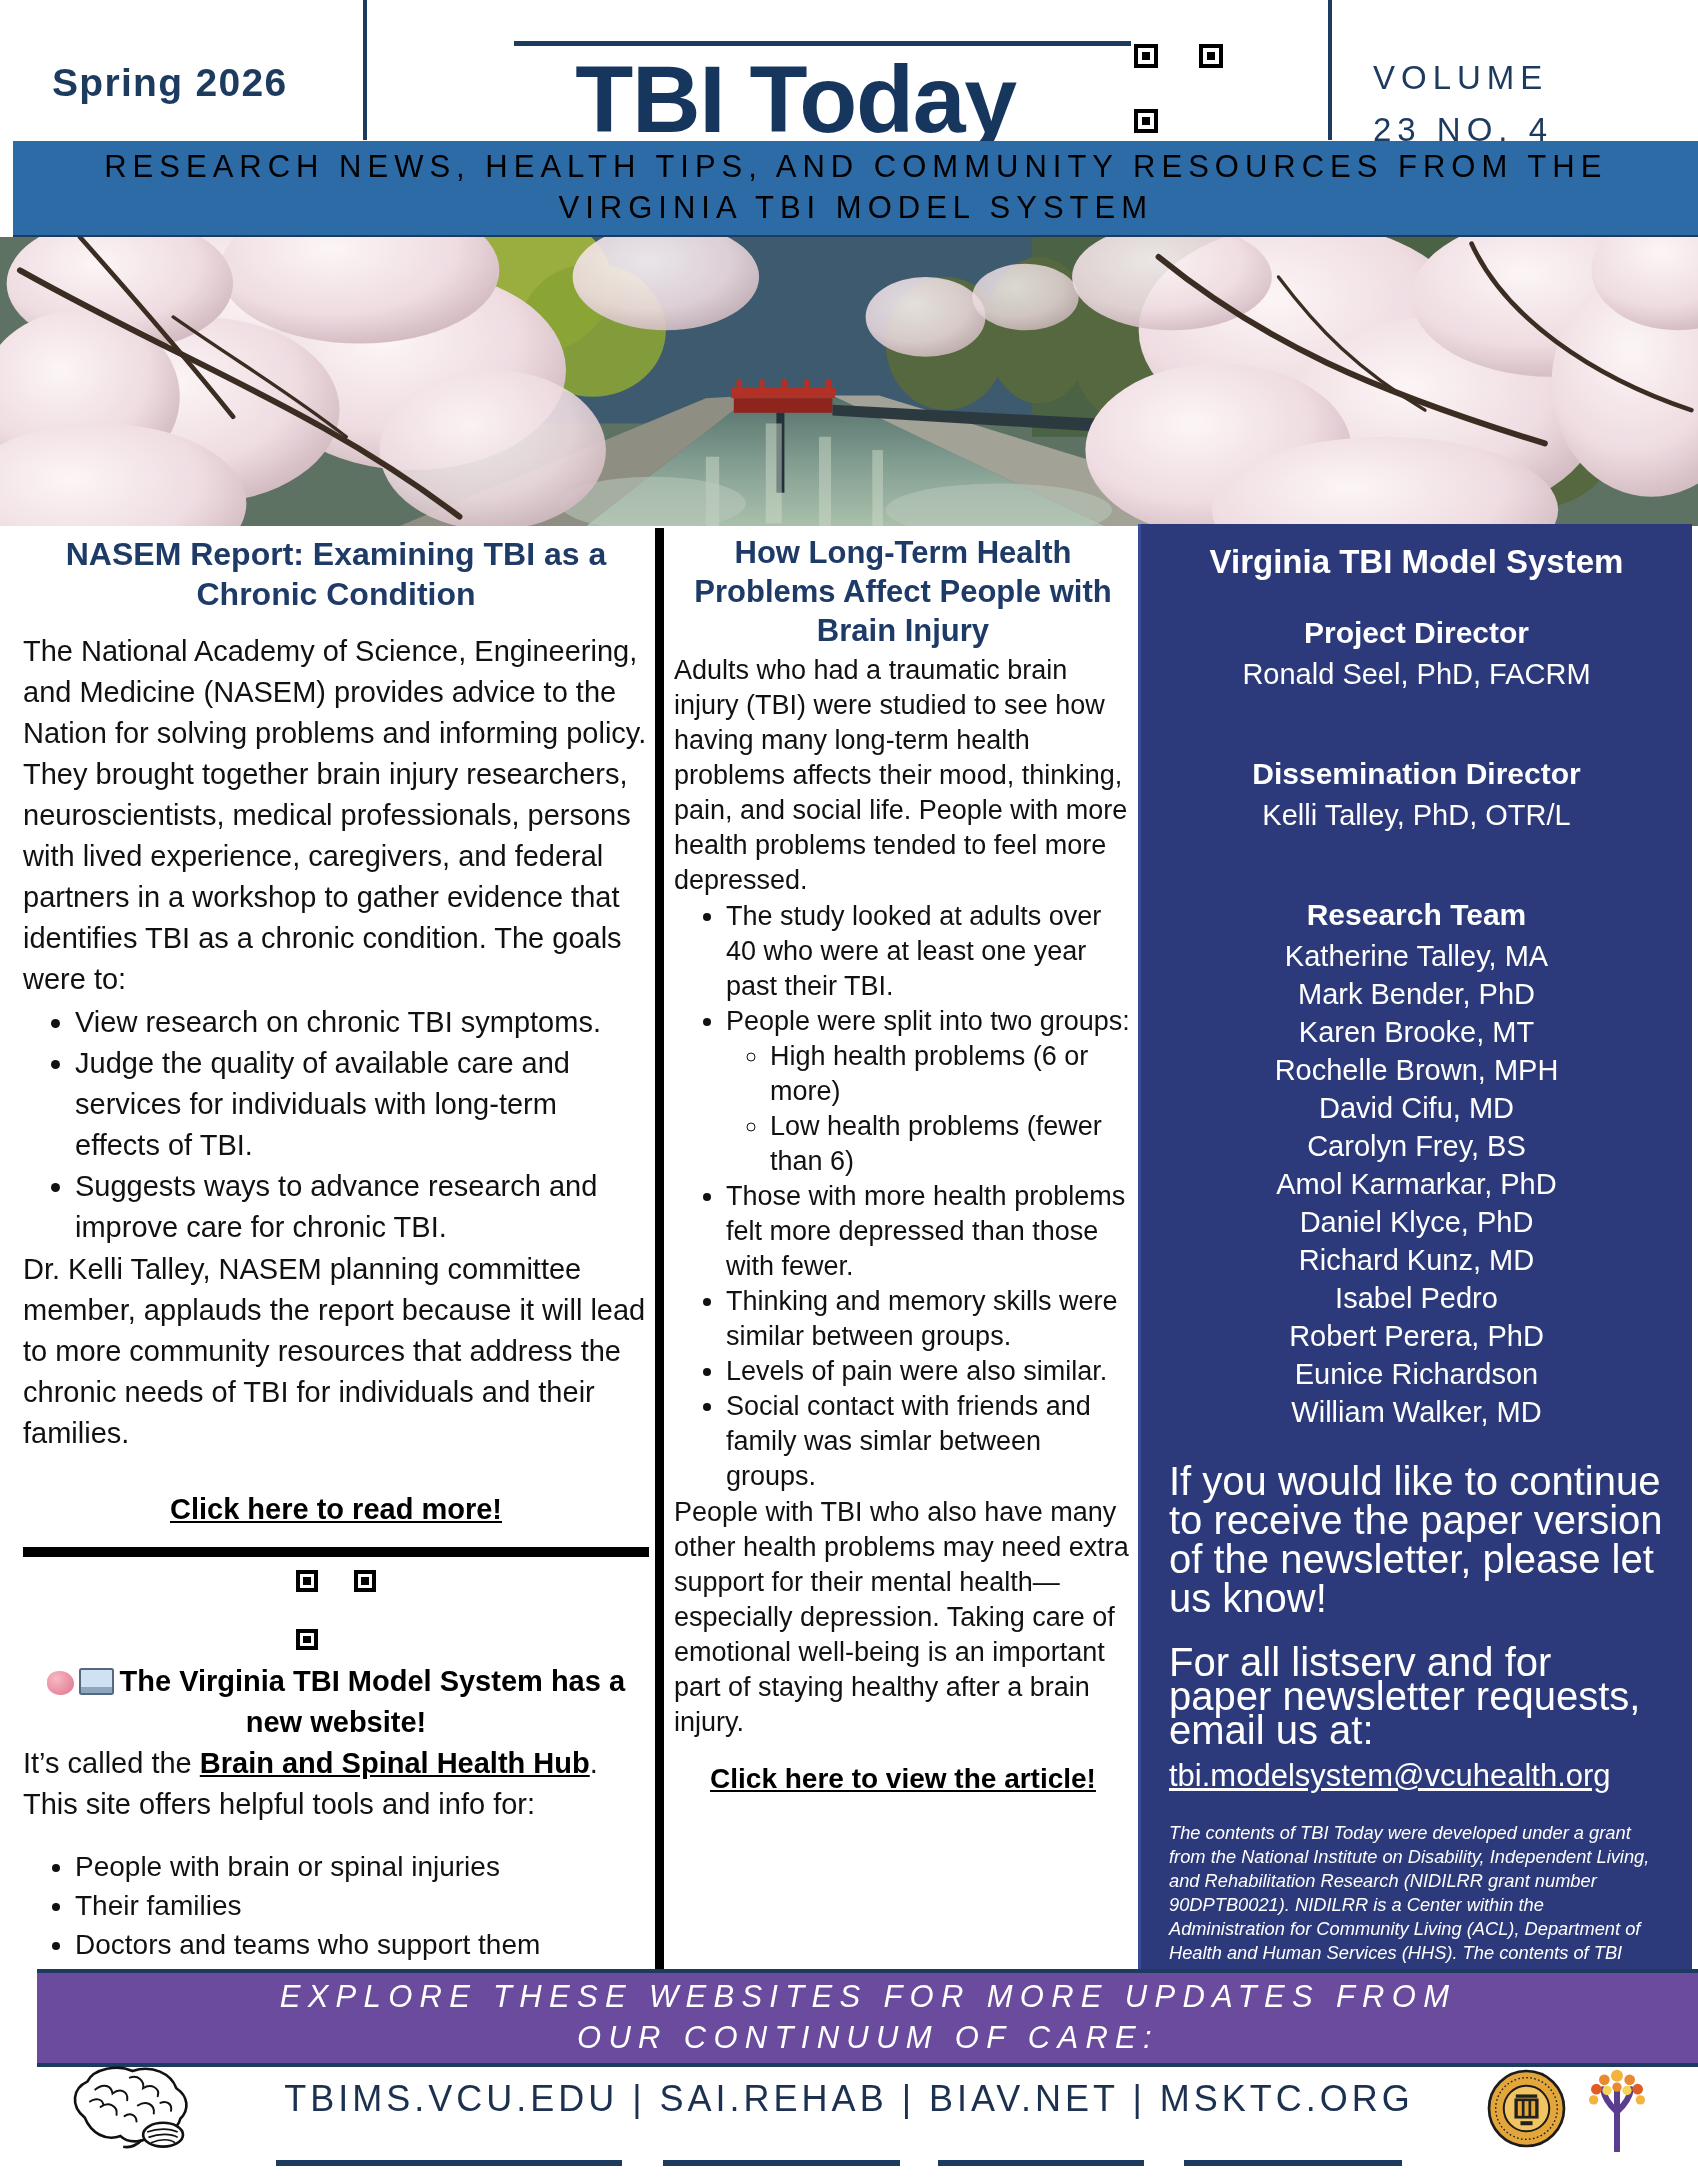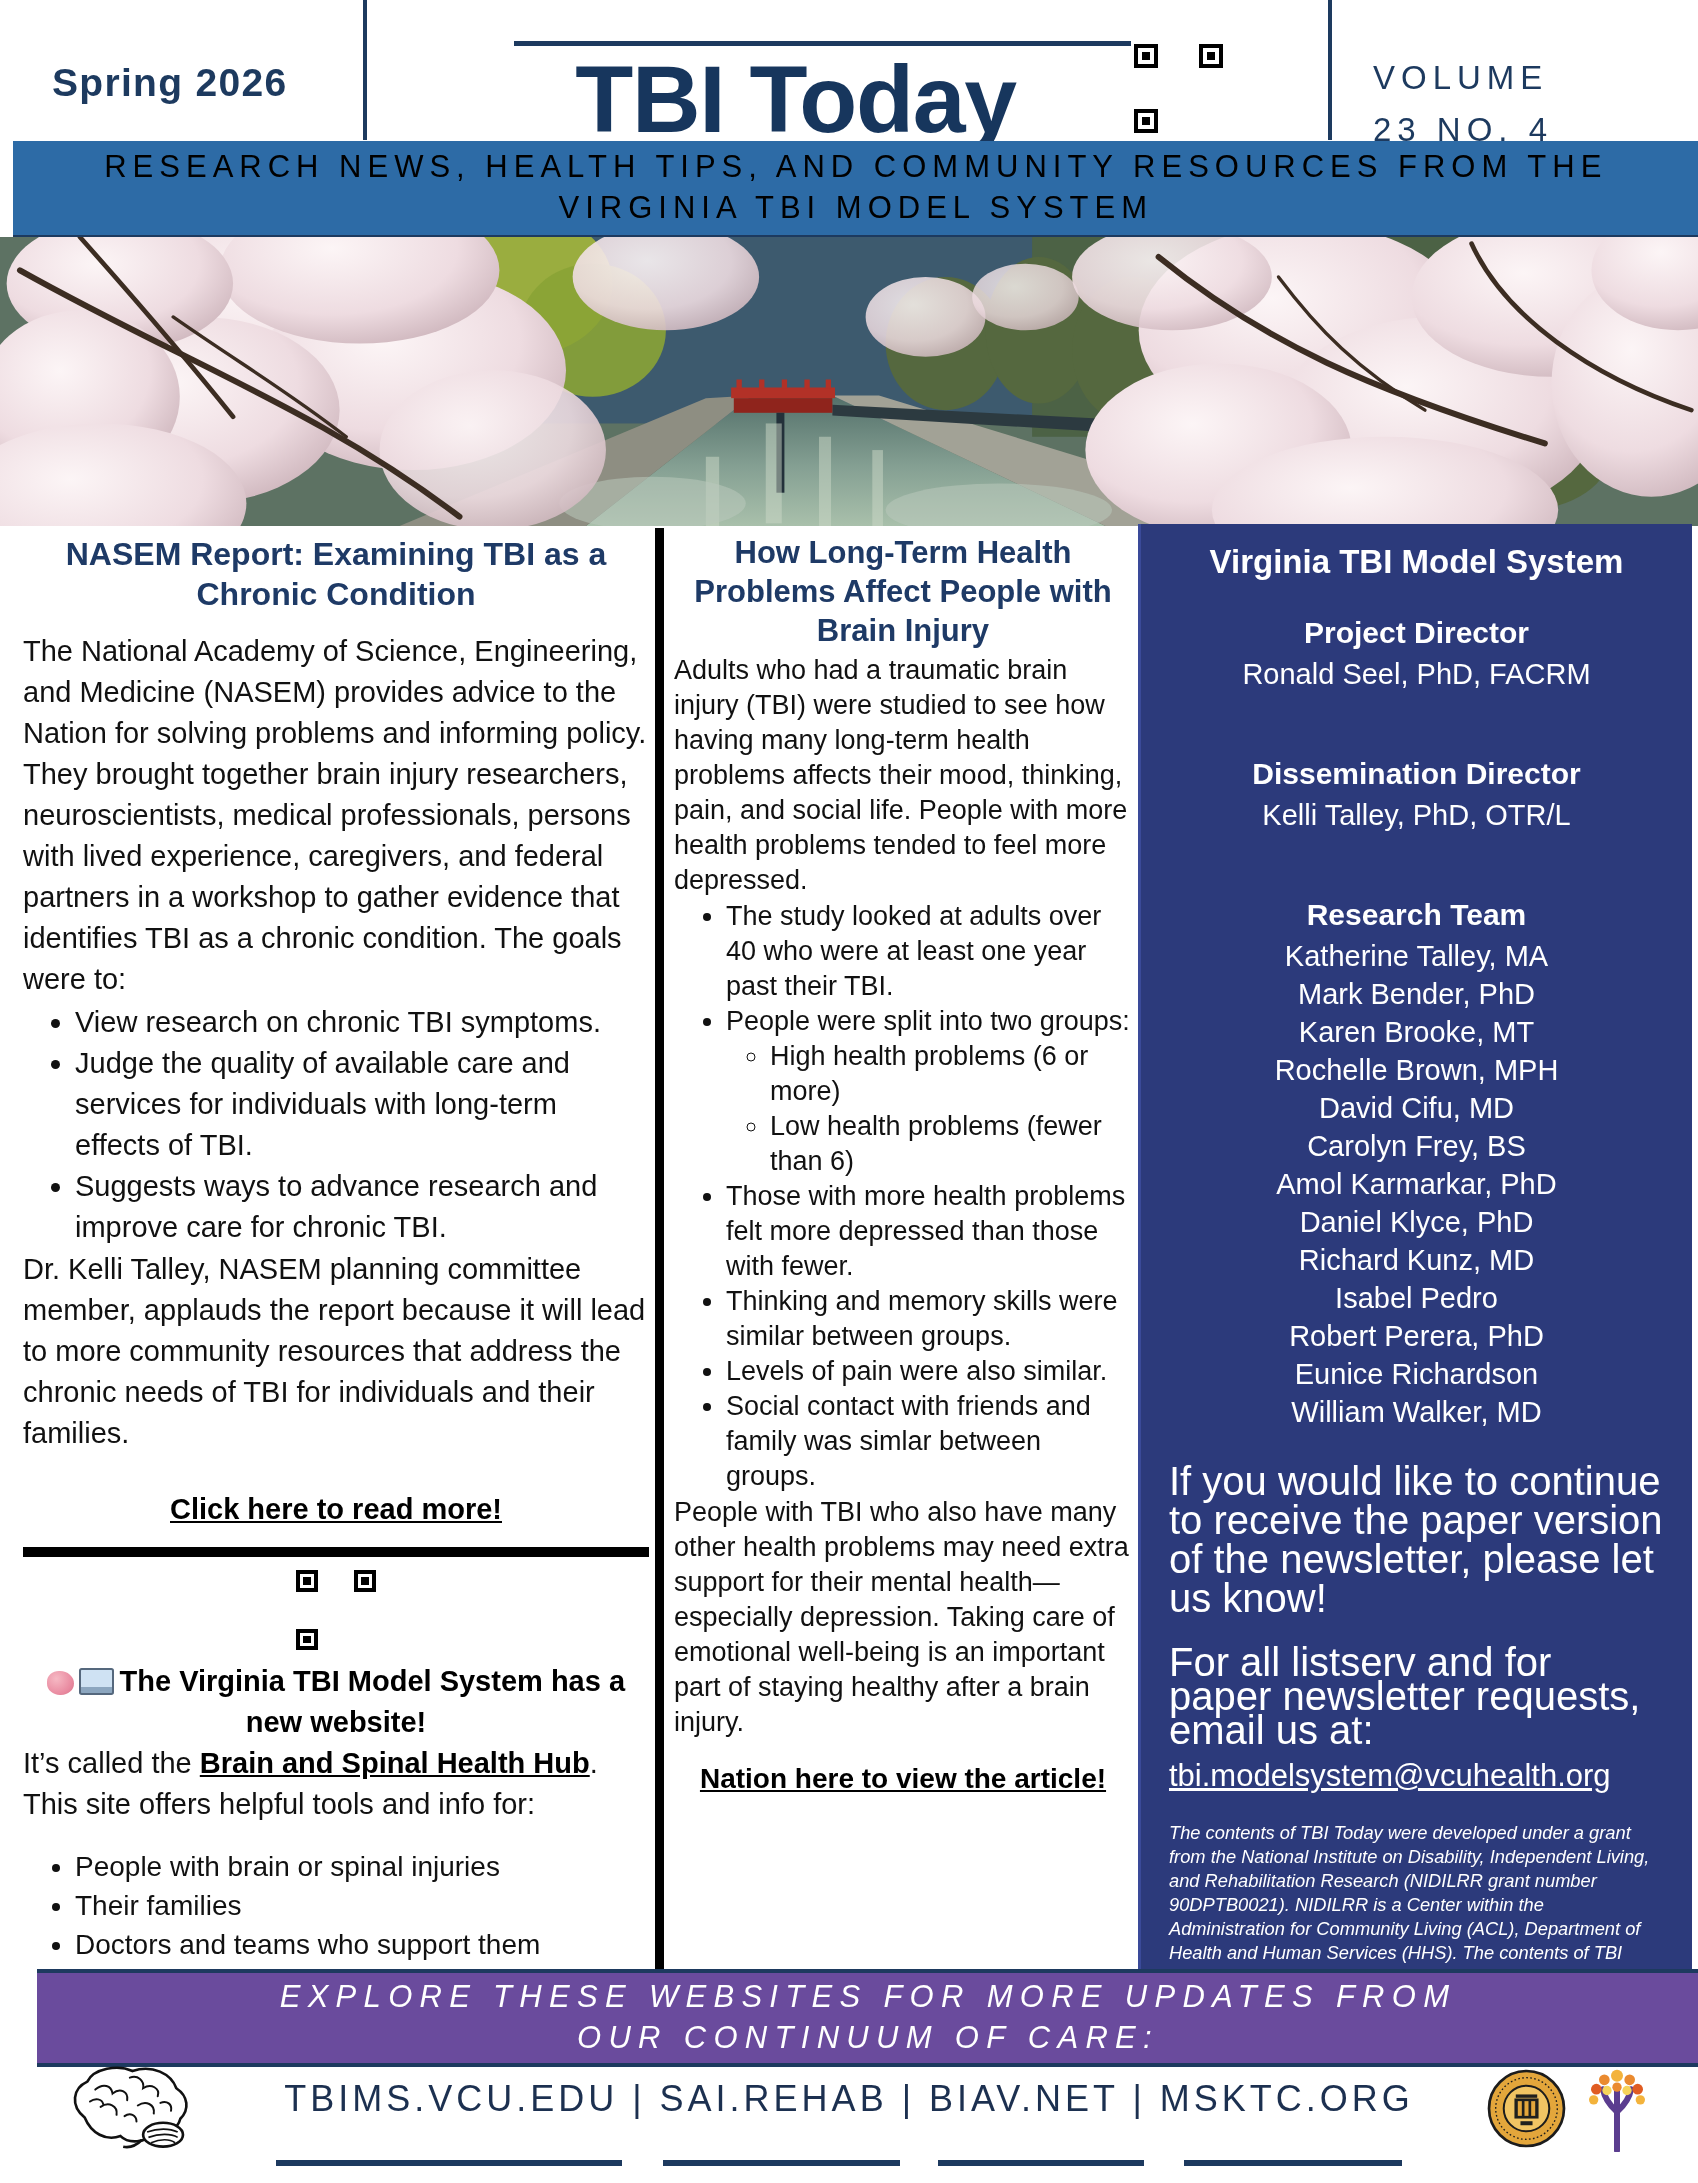--- a/index.html
+++ b/index.html
@@ -272,21 +272,21 @@
           <span>Levels of pain were also similar.</span>
           
         </li>
 
         <li>
           <span>Social contact with friends and family was simlar between groups.</span>
           
         </li>
       </ul>
     <p>People with TBI who also have many other health problems may need extra support for their mental health—especially depression. Taking care of emotional well-being is an important part of staying healthy after a brain injury.</p>
-    <a class="read-link" href="#">Nation here to view the article!</a>
+    <a class="read-link" href="#">Click here to view the article!</a>
   </section>
 
   <aside class="sidebar">
     <div class="sb-inner">
       <p class="sb-title">Virginia TBI Model System</p>
       <p class="sb-head">Project Director</p>
       <div class="sb-name">Ronald Seel, PhD, FACRM</div>
       <p class="sb-head big-gap">Dissemination Director</p>
       <div class="sb-name">Kelli Talley, PhD, OTR/L</div>
       <p class="sb-head big-gap">Research Team</p>

